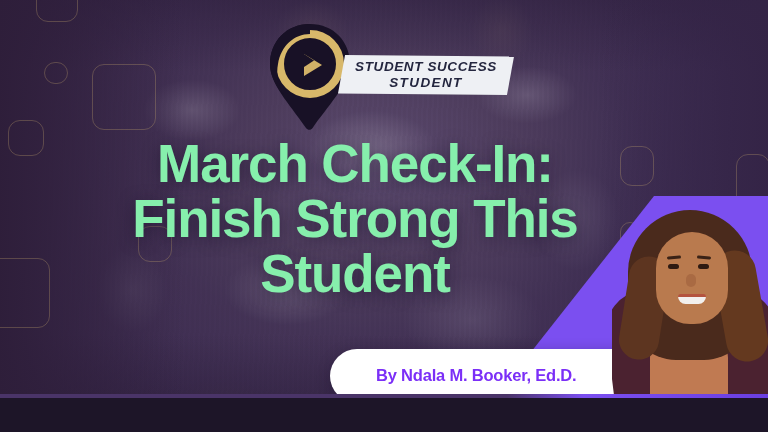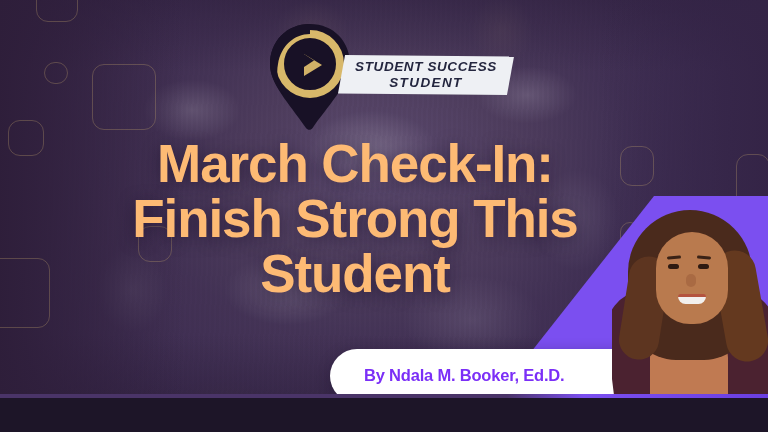--- a/index.html
+++ b/index.html
@@ -93,36 +93,36 @@
   }
   .banner span{
     color:#24263f;font-weight:bold;font-style:italic;
     font-size:13.5px;letter-spacing:.6px;line-height:1.18;white-space:nowrap;
   }
   .banner .l2{font-size:13.5px;letter-spacing:1.4px;}
 
   
   .headline{
     position:absolute;left:60px;top:136px;width:590px;
-    text-align:center;color:#fdba74;
+    text-align:center;color:#86efac;
     font-size:53px;font-weight:bold;line-height:1.04;
     letter-spacing:-1.1px;
     text-shadow:0 3px 16px rgba(24,12,40,.55);
   }
   .headline div{white-space:nowrap;}
 
   
   .pill{
     position:absolute;left:330px;top:349px;width:322px;height:54px;
     background:#ffffff;border-radius:27px 0 0 27px;
     display:flex;flex-direction:column;justify-content:center;
     padding-left:34px;
     box-shadow:0 3px 14px rgba(20,10,36,.30);
   }
-  .pill .by{color:#7b2ff7;font-size:16.5px;font-weight:bold;line-height:1.18;letter-spacing:-.2px;}
+  .pill .by{color:#7b2ff7;font-size:16.5px;font-weight:bold;line-height:1.18;letter-spacing:-.2px;margin-left:12px;}
   .pill .role{color:#6c3af0;font-size:15px;font-weight:normal;line-height:1.2;letter-spacing:-.1px;}
 
   
   .portrait{
     position:absolute;right:0;bottom:0;width:156px;height:200px;
     overflow:hidden;
   }
   .p-bodyL,.p-bodyR{position:absolute;bottom:0;width:80px;height:108px;background:#4b2230;border-radius:40px 22px 0 0;}
   .p-bodyL{left:-4px;transform:rotate(-7deg);}
   .p-bodyR{right:-6px;border-radius:22px 40px 0 0;transform:rotate(7deg);}

